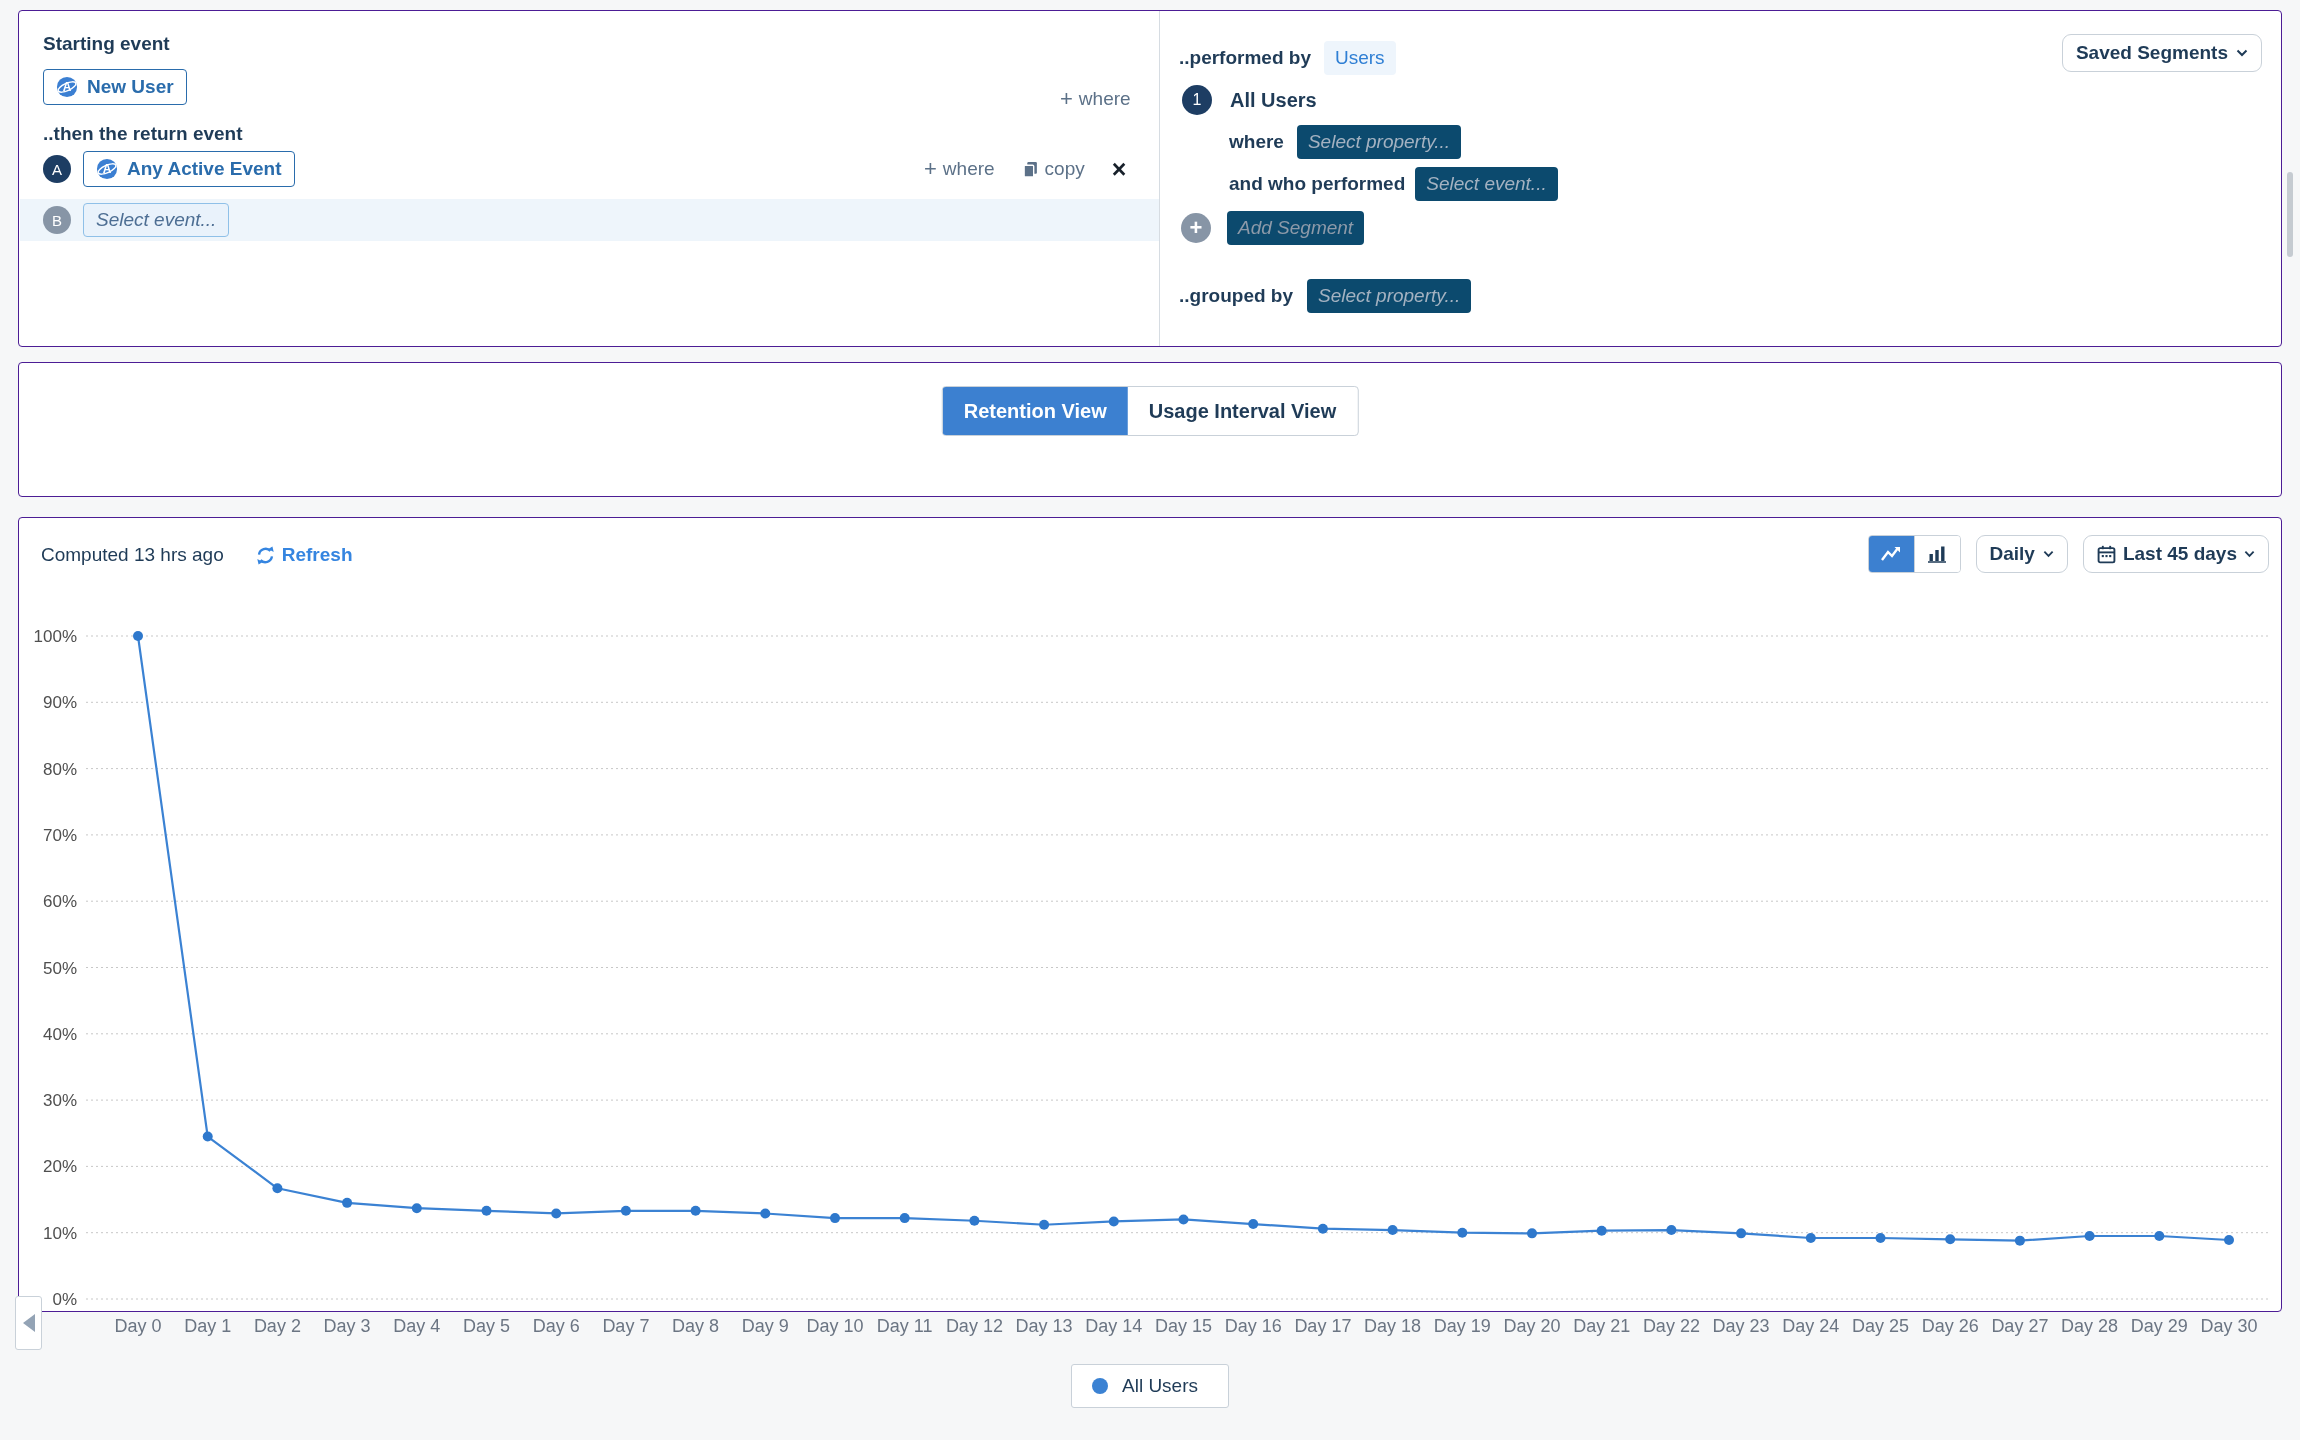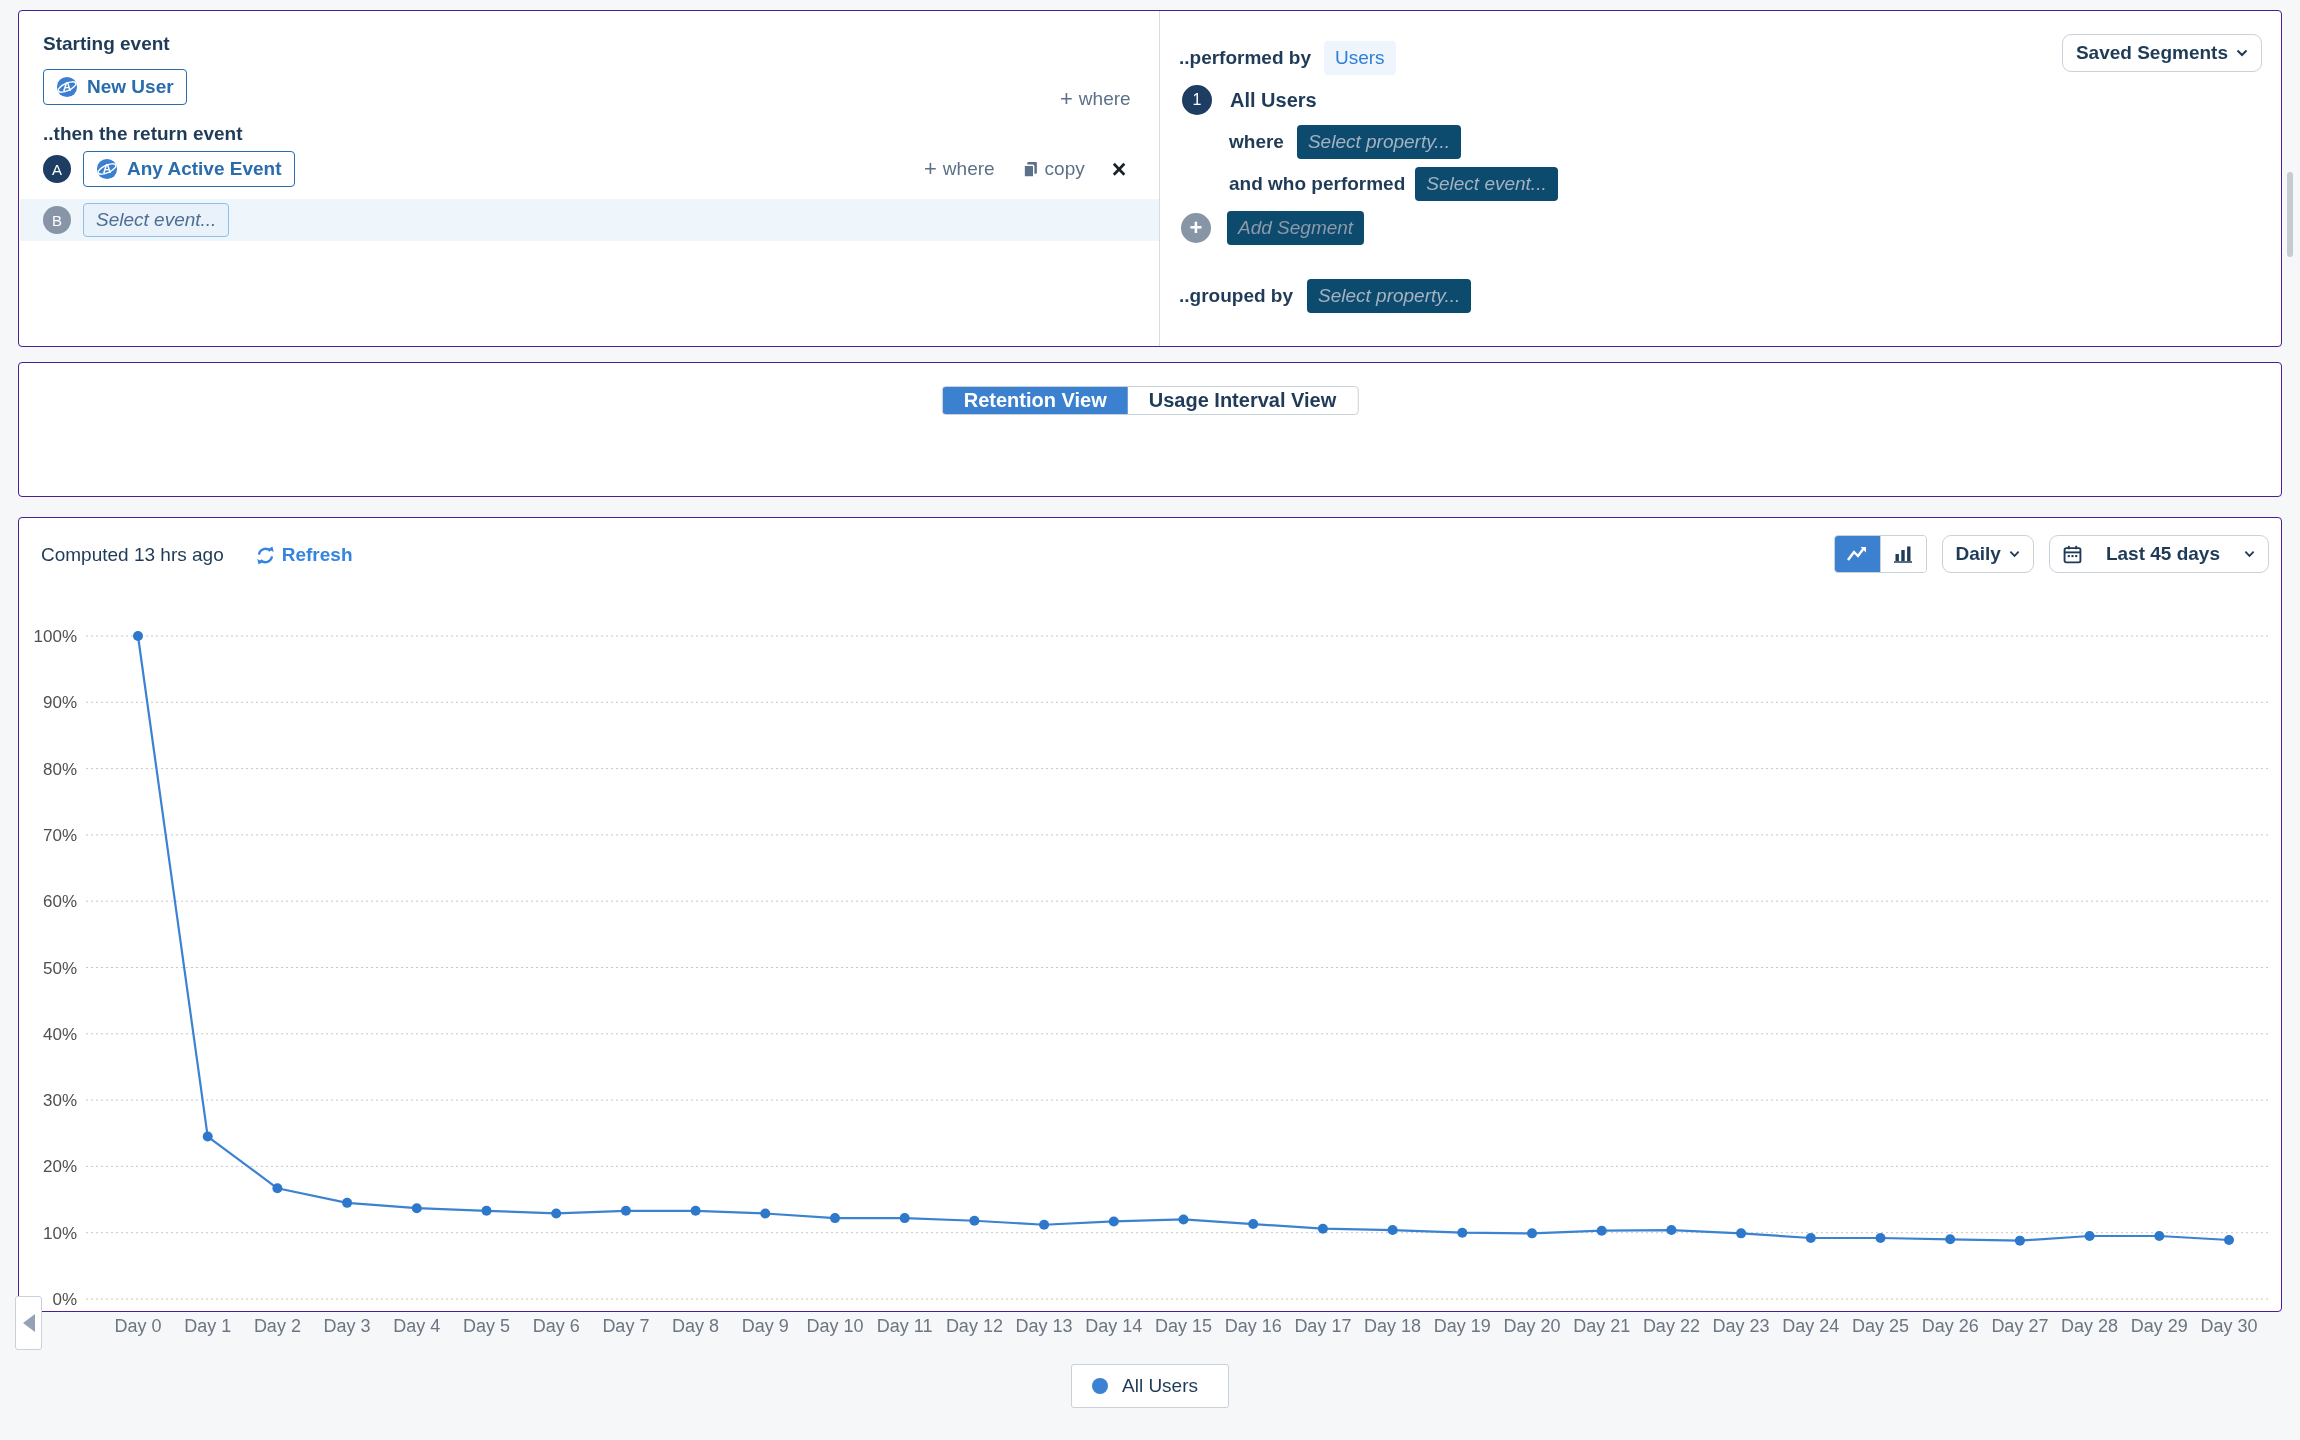--- a/index.html
+++ b/index.html
@@ -28,21 +28,21 @@
   .slate-action{color:#5c7188;font-size:19px;display:inline-flex;align-items:center;gap:6px;cursor:pointer;white-space:nowrap;}
   .plus-glyph{font-size:22px;font-weight:400;line-height:1;}
   .close-glyph{color:#17202a;font-size:25px;font-weight:bold;line-height:1;cursor:pointer;}
   .chip-value{background:#eef5fc;color:#2f7fd4;font-size:19px;padding:6px 11px;border-radius:4px;cursor:pointer;white-space:nowrap;}
   .chip-placeholder{background:#0c4a6e;color:#a4b2c1;font-style:italic;font-size:19px;padding:6px 11px;border-radius:4px;cursor:pointer;white-space:nowrap;}
   .outline-btn{border:1px solid #c9d1d9;border-radius:9px;background:#fff;color:#1f3b57;font-weight:bold;
     font-size:19px;display:inline-flex;align-items:center;gap:8px;padding:14px 13px;height:38px;box-sizing:border-box;cursor:pointer;white-space:nowrap;}
   .divider-v{position:absolute;top:0;bottom:0;width:1px;background:#d6dce2;}
   .row-highlight{position:absolute;background:#eef5fb;}
   .tab-group{position:absolute;left:50%;transform:translateX(-50%);top:23px;display:flex;border:1px solid #c9d1d9;border-radius:4px;overflow:hidden;background:#fff;}
-  .tab{height:27px;display:flex;align-items:center;padding:0 21px;font-weight:bold;font-size:20px;color:#1f3b57;cursor:pointer;white-space:nowrap;}
+  .tab{height:48px;display:flex;align-items:center;padding:0 21px;font-weight:bold;font-size:20px;color:#1f3b57;cursor:pointer;white-space:nowrap;}
   .tab.active{background:#3c80d0;color:#fff;}
   .measured-row{position:absolute;left:50%;transform:translateX(-50%);top:76px;display:flex;align-items:center;gap:13px;white-space:nowrap;}
   .refresh-link{color:#3585e0;font-weight:bold;font-size:19px;display:inline-flex;align-items:center;gap:7px;cursor:pointer;}
   .seg-toggle{display:flex;border:1px solid #c9d1d9;border-radius:4px;overflow:hidden;height:38px;box-sizing:border-box;}
   .seg-half{width:45px;height:100%;display:flex;align-items:center;justify-content:center;cursor:pointer;background:#fff;}
   .seg-half.active{background:#3c80d0;}
   .seg-half + .seg-half{border-left:1px solid #c9d1d9;}
   .legend-box{position:absolute;left:50%;transform:translateX(-50%);top:846px;width:158px;height:44px;
     border:1px solid #c9d1d9;border-radius:3px;display:flex;align-items:center;gap:14px;padding:0 0 0 20px;box-sizing:border-box;background:#fff;}
   .legend-dot{width:16px;height:16px;border-radius:50%;}
@@ -185,21 +185,21 @@
           <line x1="1" y1="17" x2="19" y2="17" stroke="#1f3b57" stroke-width="1.6"></line>
         </svg>
       </div>
     </div>
     <button class="outline-btn">
       <span>Daily</span>
       <svg width="11" height="8" viewBox="0 0 12 8">
         <path d="M1.5 1.5 L6 6 L10.5 1.5" fill="none" stroke="#1f3b57" stroke-width="2"></path>
       </svg>
     </button>
-    <button class="outline-btn" style="gap:24px;">
+    <button class="outline-btn" style="gap:7px;">
       <svg width="19" height="19" viewBox="0 0 18 18">
         <rect x="1.5" y="3" width="15" height="13.5" rx="1.5" fill="none" stroke="#1f3b57" stroke-width="1.8"></rect>
         <line x1="1.5" y1="7" x2="16.5" y2="7" stroke="#1f3b57" stroke-width="1.8"></line>
         <line x1="5.5" y1="0.8" x2="5.5" y2="4" stroke="#1f3b57" stroke-width="1.8"></line>
         <line x1="12.5" y1="0.8" x2="12.5" y2="4" stroke="#1f3b57" stroke-width="1.8"></line>
         <rect x="4.5" y="9.5" width="2" height="2" fill="#1f3b57"></rect>
         <rect x="8" y="9.5" width="2" height="2" fill="#1f3b57"></rect>
         <rect x="11.5" y="9.5" width="2" height="2" fill="#1f3b57"></rect>
       </svg>
       <span>Last 45 days</span>

